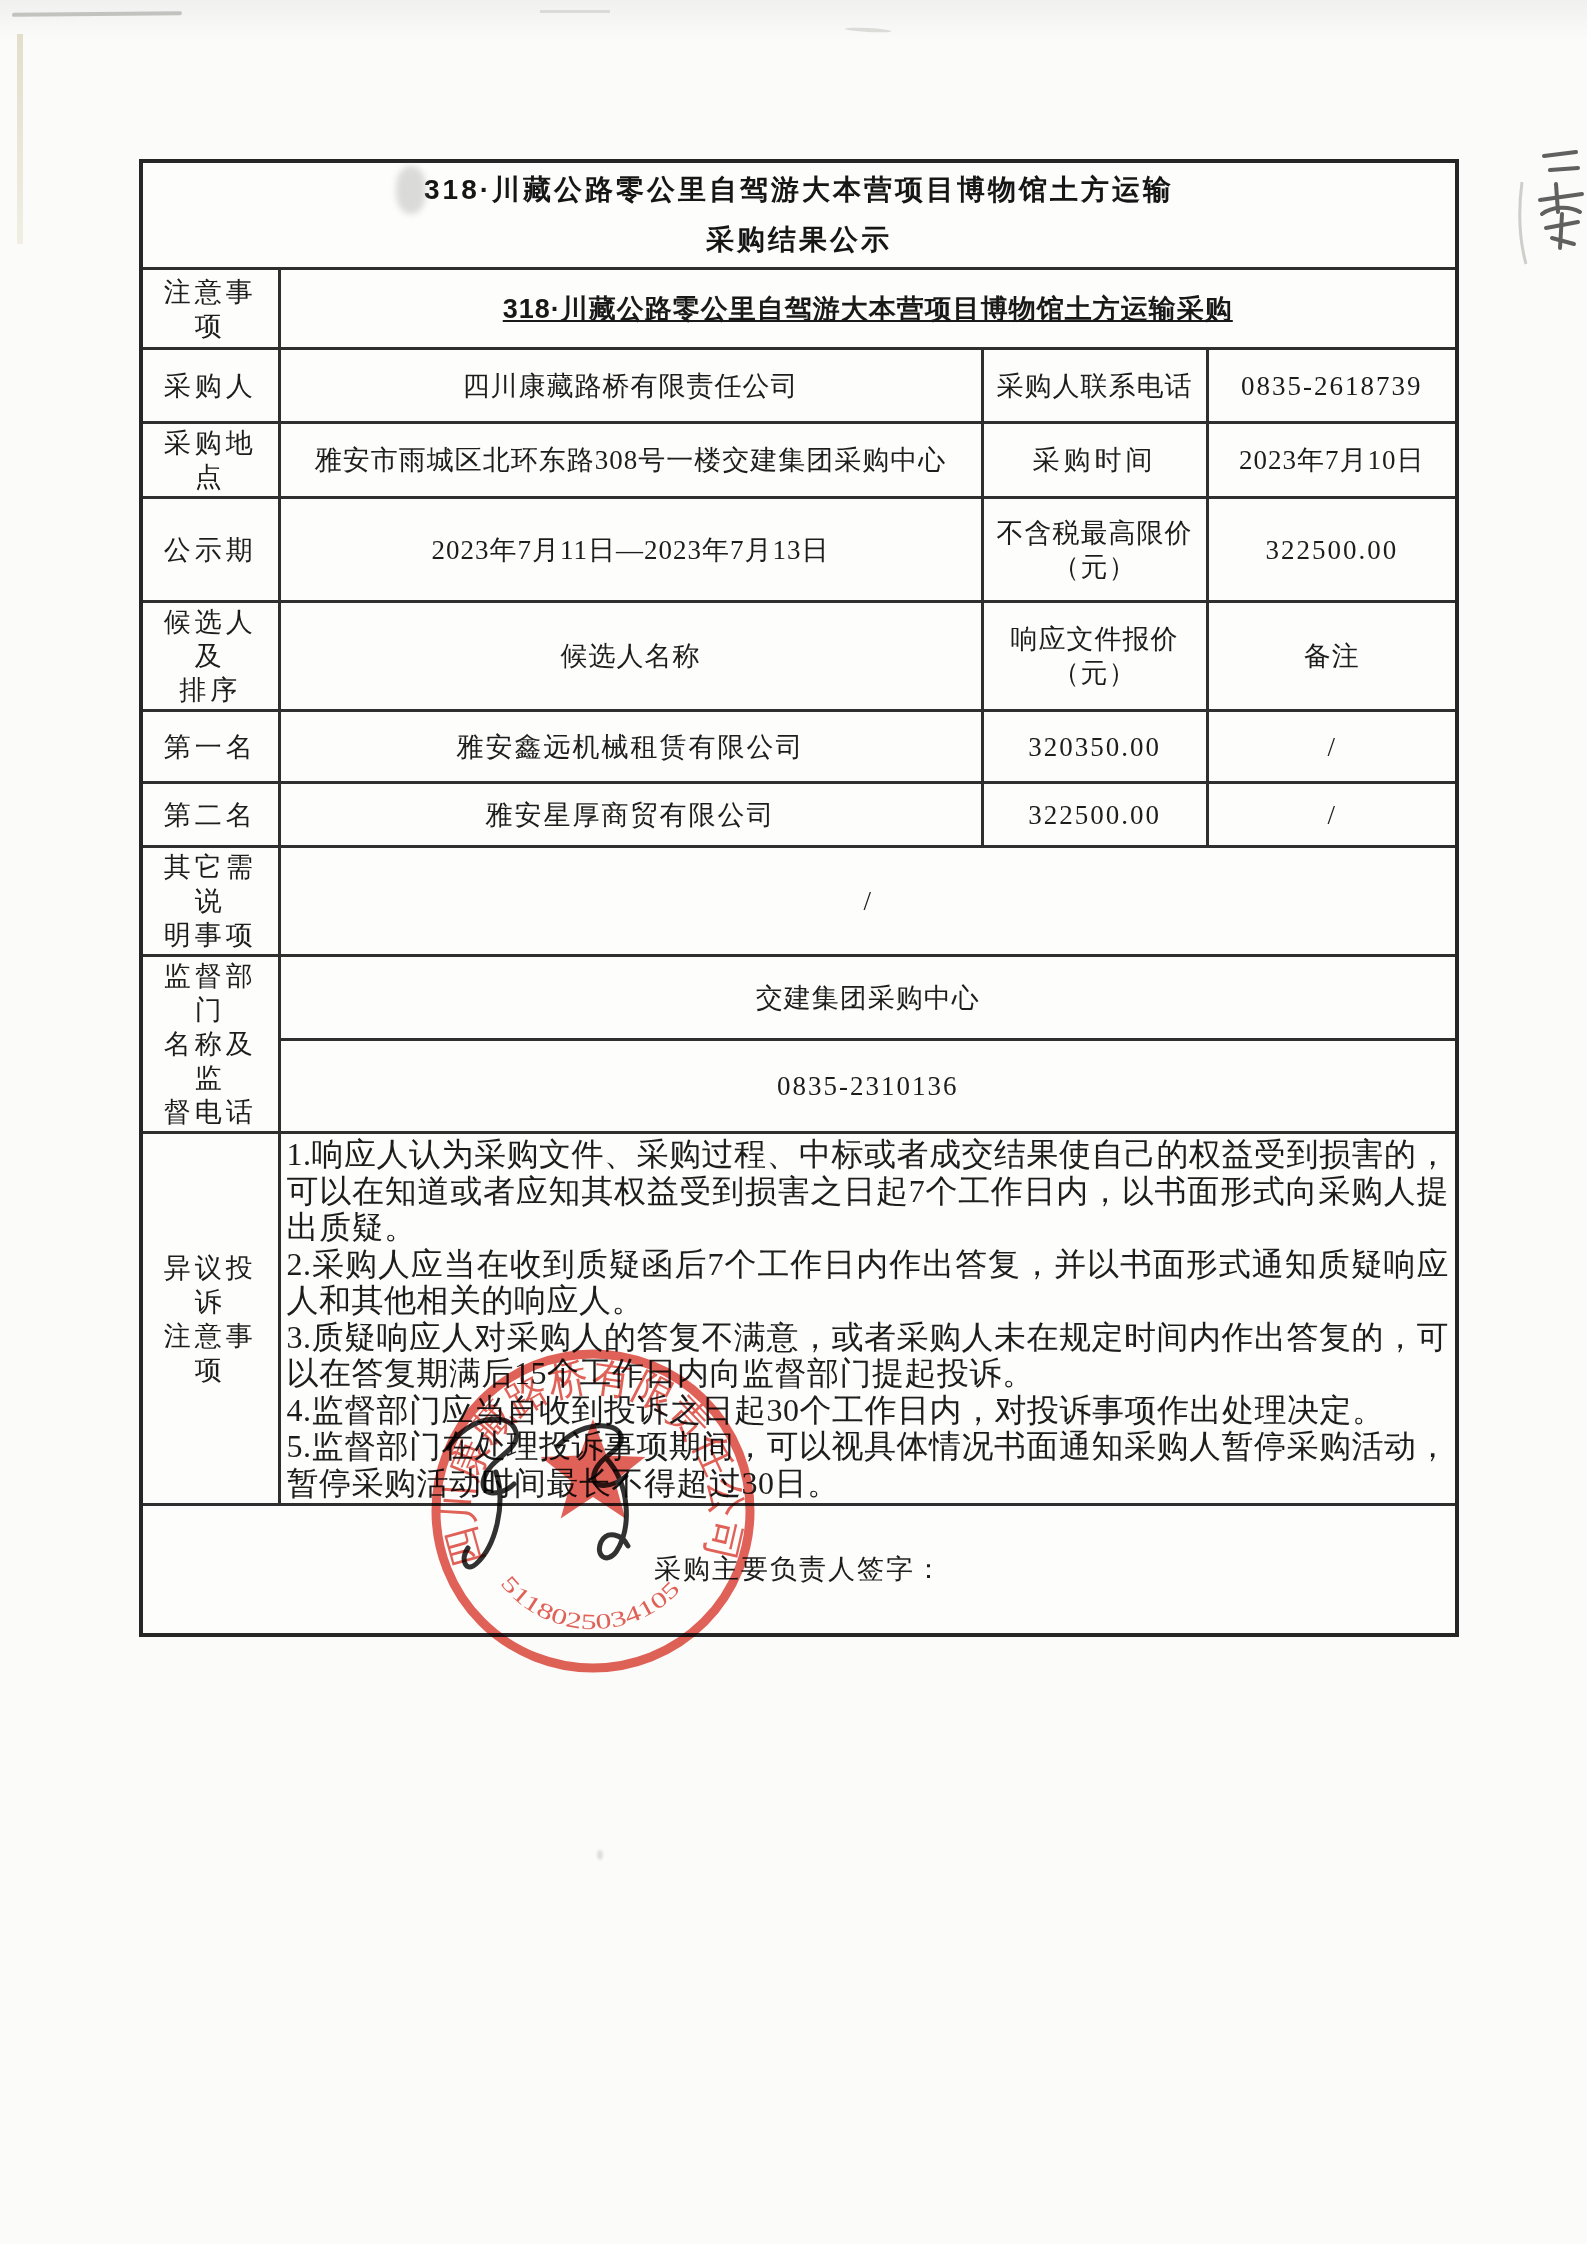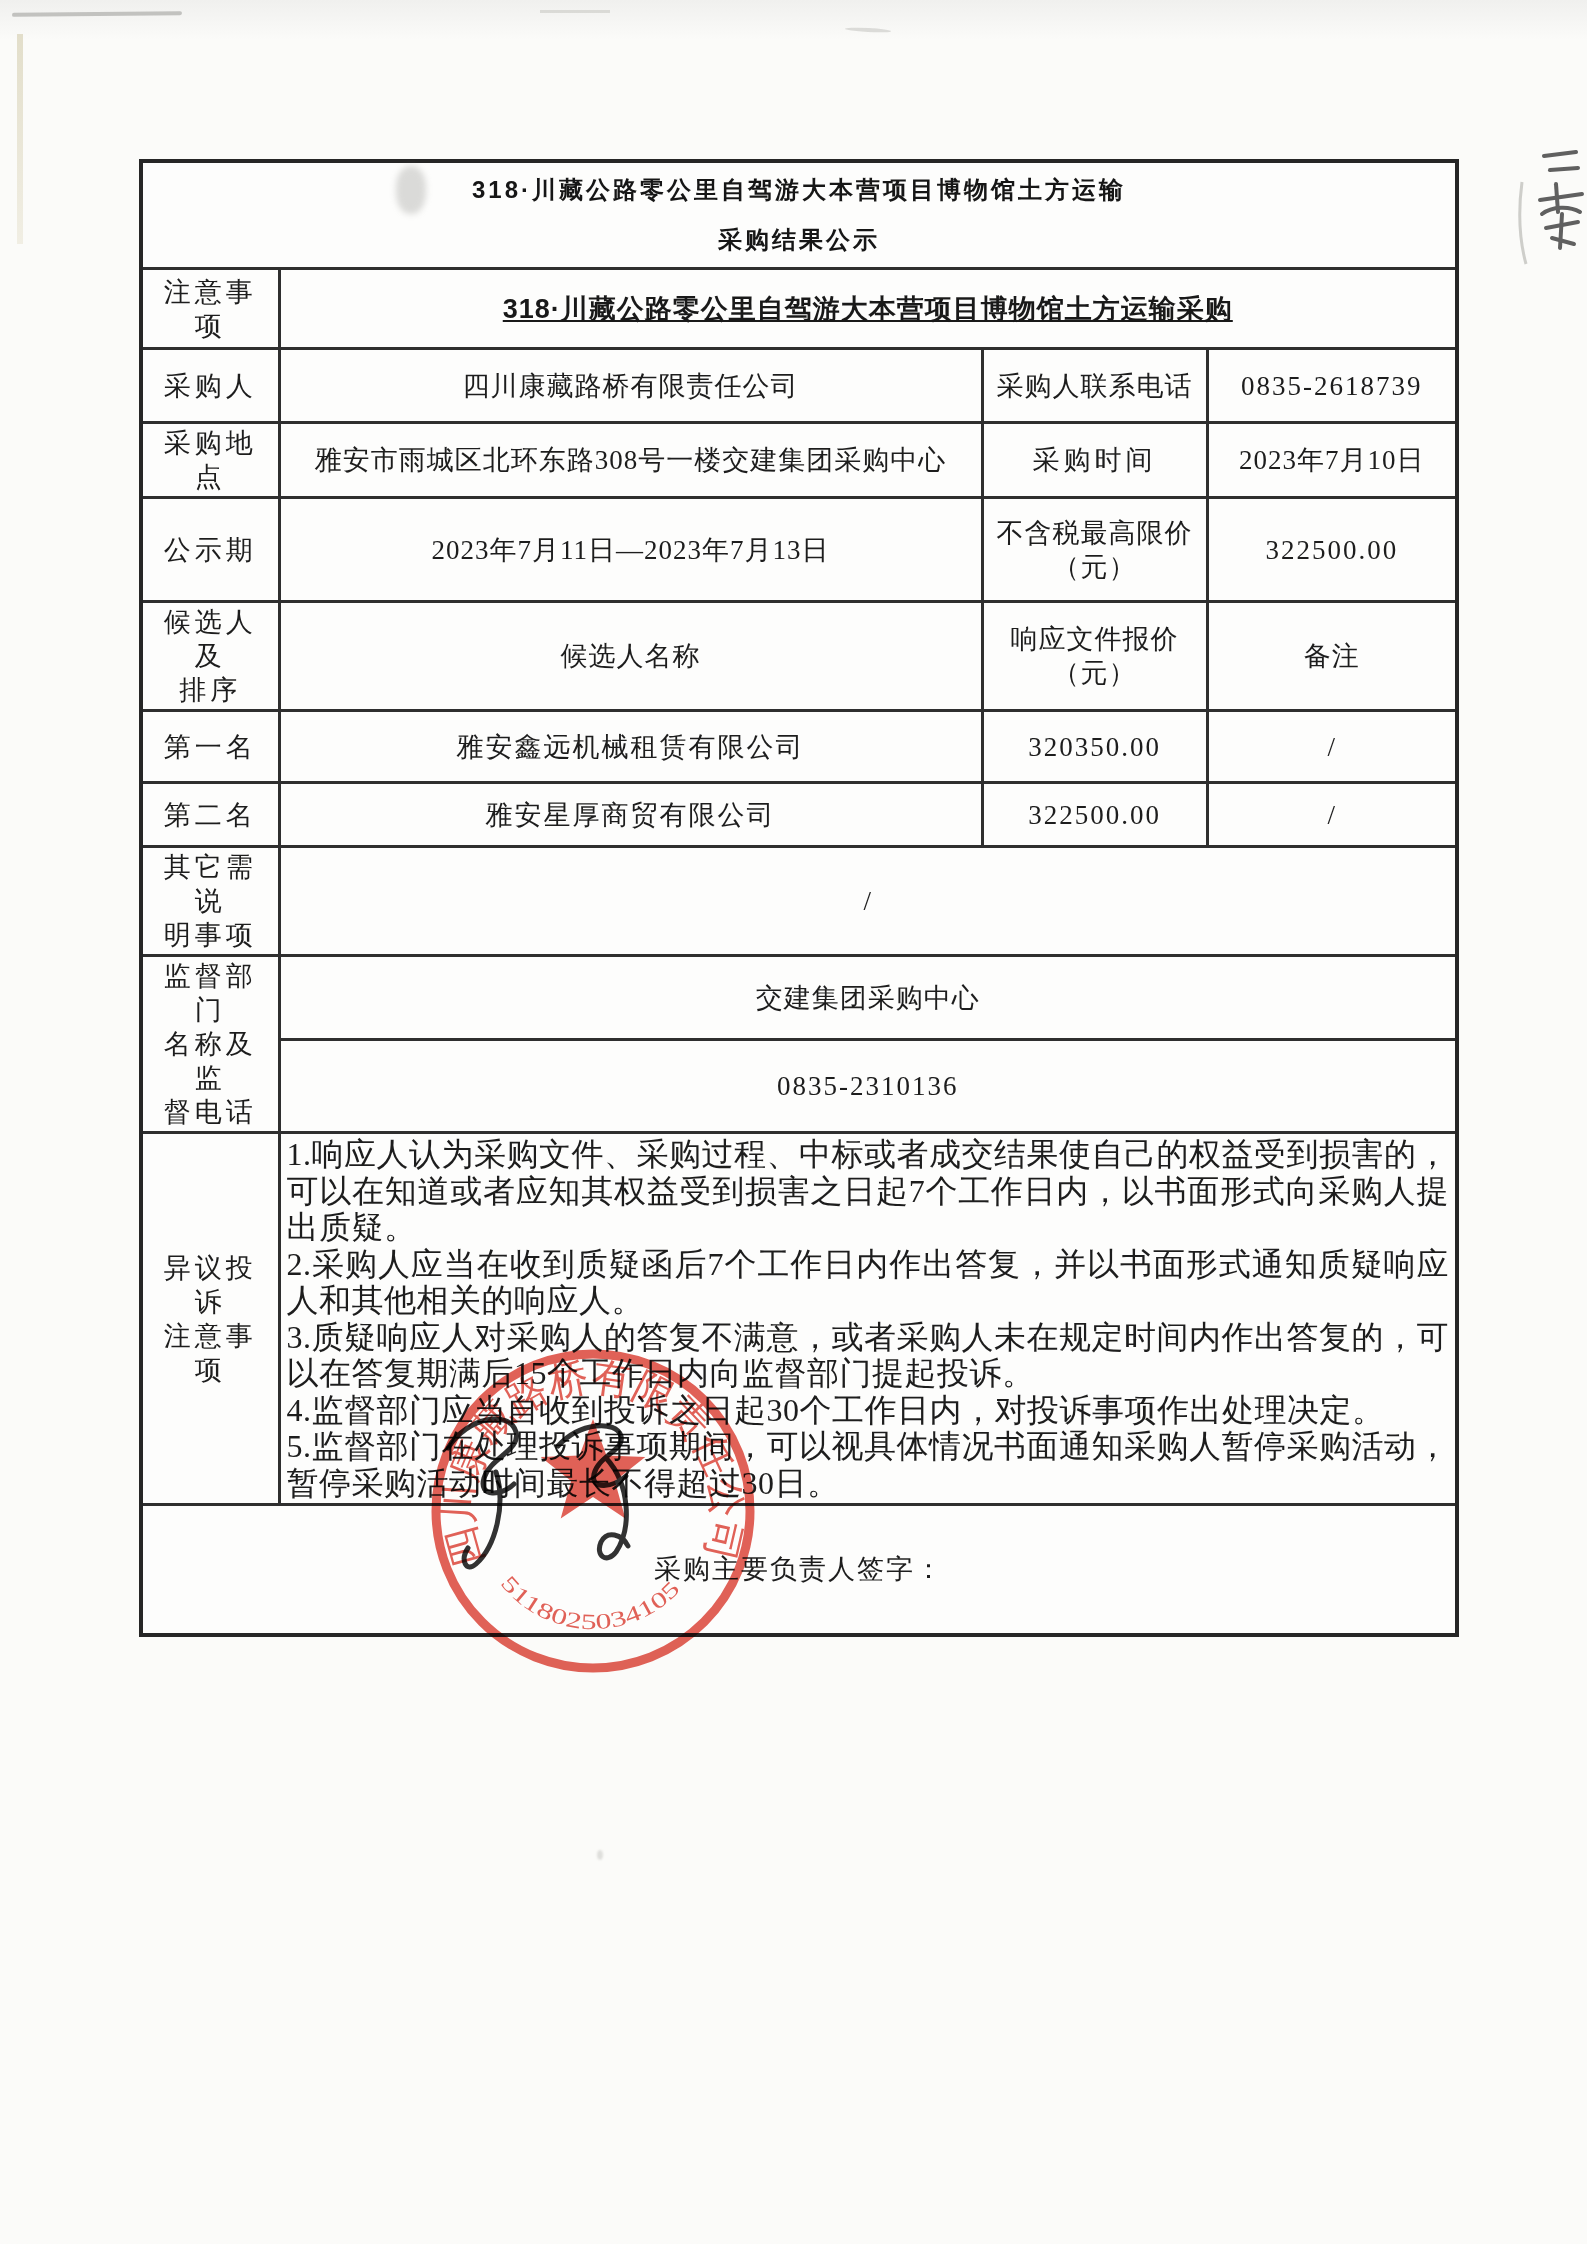--- a/index.html
+++ b/index.html
@@ -18,21 +18,21 @@
   }
   table.doc td {
     border:3px solid #2f2f2f; text-align:center; vertical-align:middle;
     font-size:27px; padding:2px 6px; line-height:34px;
   }
   .lbl { letter-spacing:4px; padding:2px 6px; font-size:26px; }
   .pre { white-space:pre-line; }
   .title-cell { padding:4px 0; }
   .title-line {
     font-family:"Liberation Sans","DejaVu Sans",sans-serif;
-    font-weight:bold; font-size:24px; letter-spacing:3px; line-height:50px;
+    font-weight:bold; font-size:28px; letter-spacing:3px; line-height:50px;
     color:#161616;
   }
   .sans-bold {
     font-family:"Liberation Sans","DejaVu Sans",sans-serif;
     font-weight:bold; font-size:28px; letter-spacing:1px; color:#191919;text-decoration:underline;
   }
   .val { font-size:28px; letter-spacing:1px; }
   .num { font-size:28px; letter-spacing:2px; }
   .cand-name { font-size:29px; letter-spacing:2px; }
   .objection-cell { text-align:left; padding:10px 14px; }

